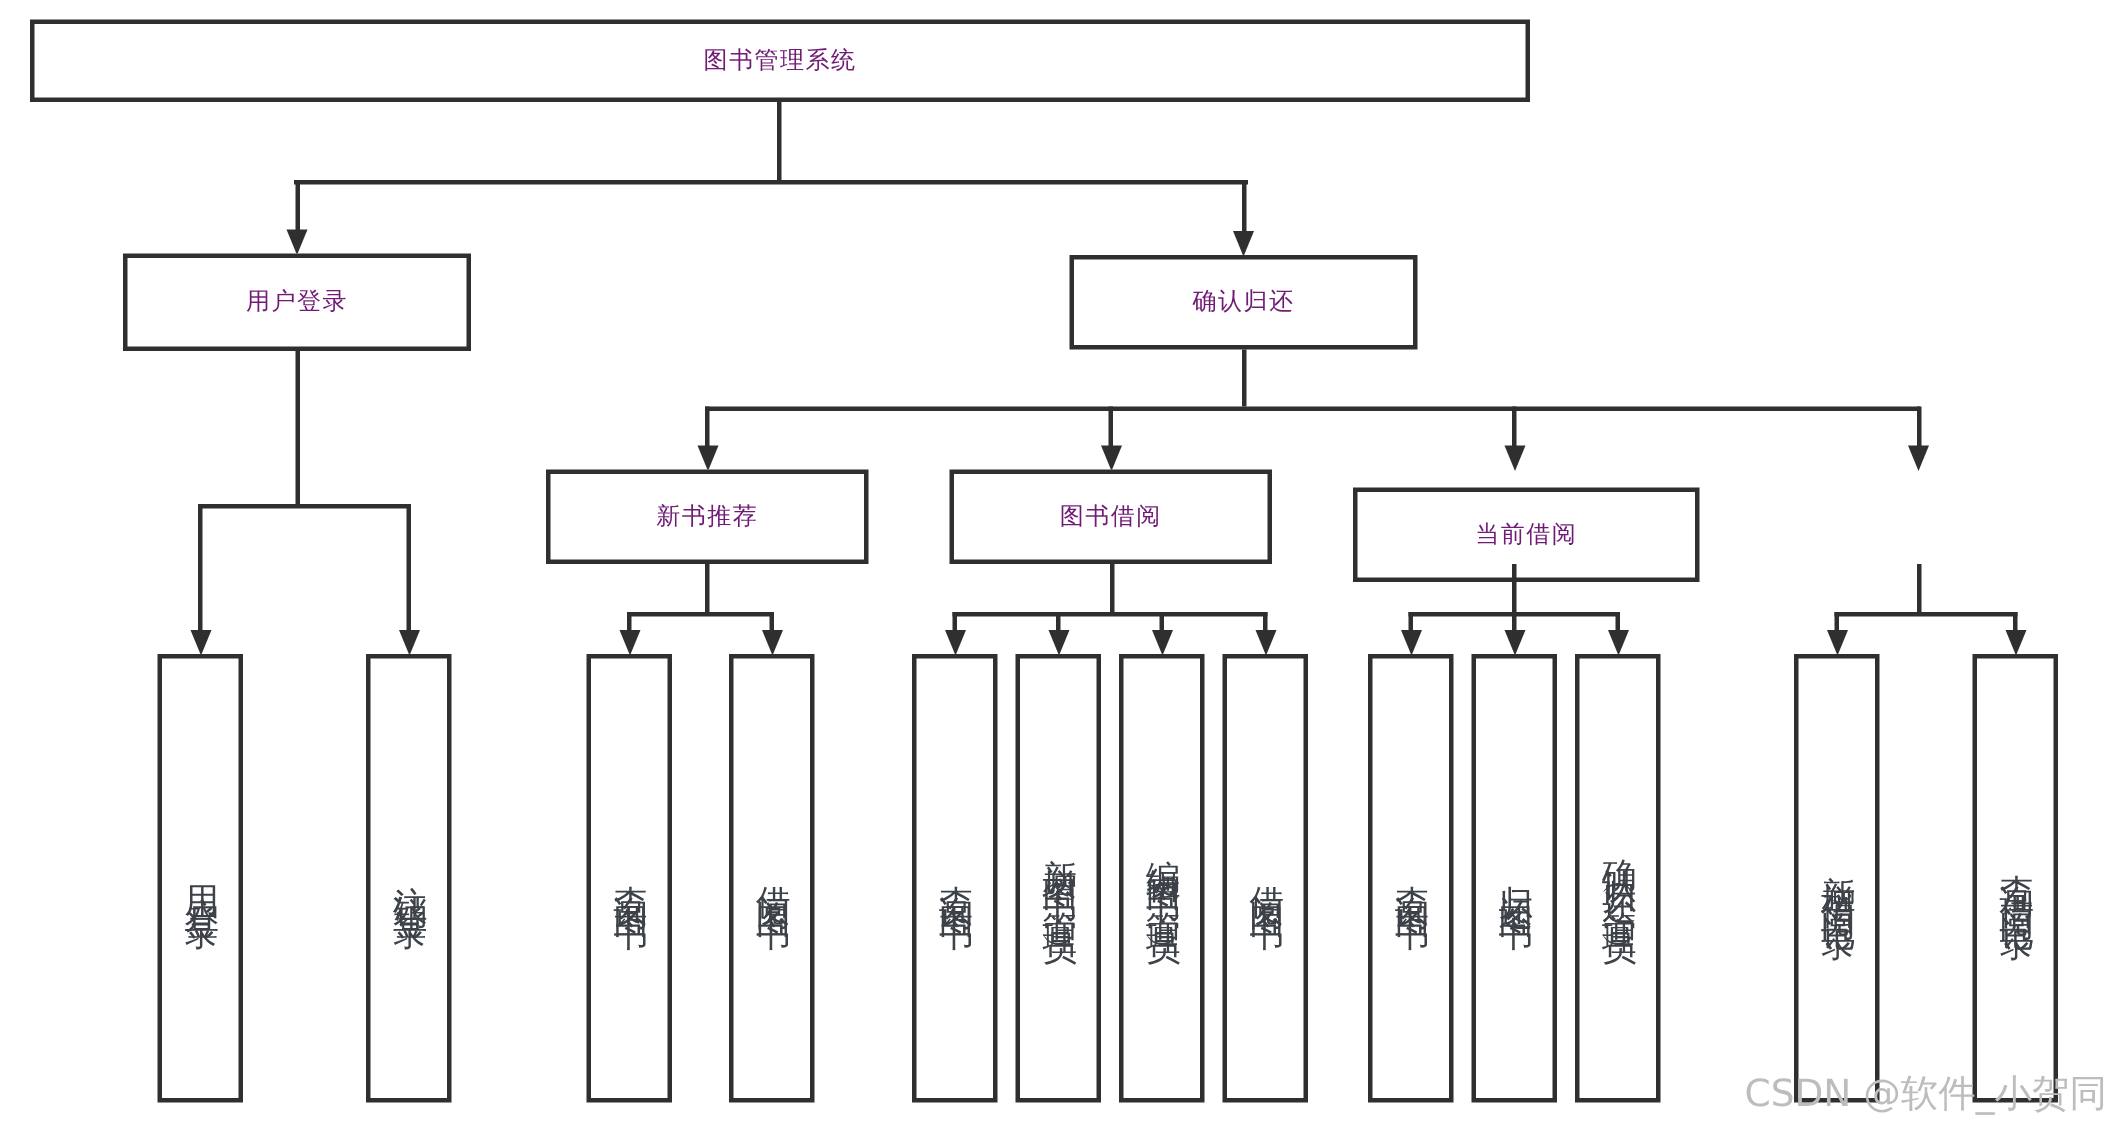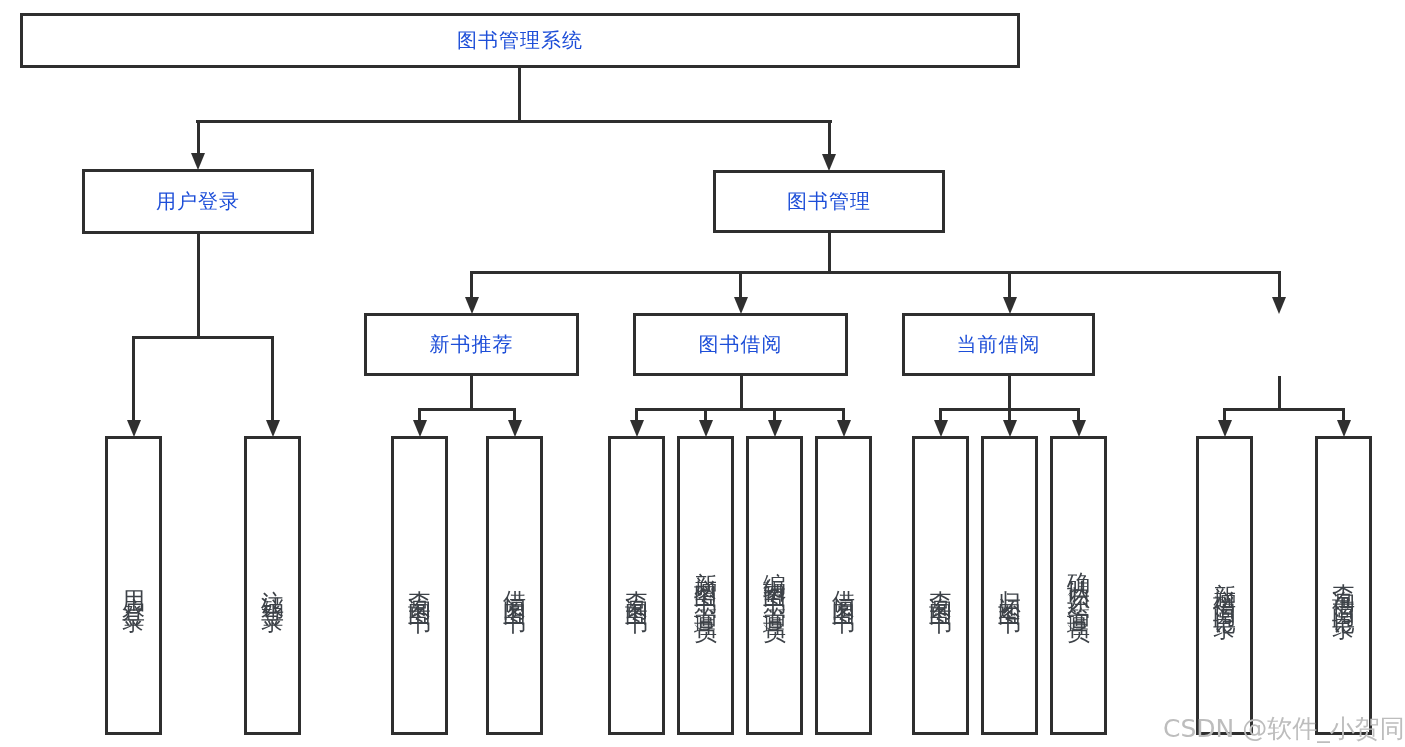--- a/index.html
+++ b/index.html
@@ -7,21 +7,21 @@
     position:relative; width:1405px; height:747px;
     background:#ffffff; overflow:hidden;
     font-family:"DejaVu Sans","Liberation Sans",sans-serif;
     color:#3d4248;
   }
   .box {
     position:absolute; box-sizing:border-box;
     border:3px solid #2f2f2f; background:#ffffff;
     display:flex; align-items:center; justify-content:center;
   }
-  .box.h span { font-size:20px; letter-spacing:1px; color:#1d4ed8; }
+  .box.h span { font-size:16px; letter-spacing:1px; color:#701a75; }
   .vtext {
     writing-mode:vertical-rl; text-orientation:mixed;
     font-size:23px; letter-spacing:7px; line-height:1;
     white-space:nowrap; color:#3d4248;
   }
   .vline, .hline { position:absolute; background:#2f2f2f; }
   .vline { width:3px; }
   .hline { height:3px; }
   .arrow {
     position:absolute; width:0; height:0;
@@ -46,21 +46,21 @@
   <div class="hline" style="left:196px;top:120px;width:636px"></div>
   <div class="vline" style="left:197px;top:120px;height:35px"></div>
   <div class="arrow" style="left:191px;top:153px"></div>
   <div class="vline" style="left:828px;top:120px;height:36px"></div>
   <div class="arrow" style="left:822px;top:154px"></div>
 
   <div class="box h" style="left:82px;top:169px;width:232px;height:65px">
     <span>用户登录</span>
   </div>
   <div class="box h" style="left:713px;top:170px;width:232px;height:63px">
-    <span>图书管理</span>
+    <span>确认归还</span>
   </div>
 
   <div class="vline" style="left:197px;top:234px;height:102px"></div>
   <div class="hline" style="left:132px;top:336px;width:142px"></div>
   <div class="vline" style="left:132px;top:336px;height:86px"></div>
   <div class="arrow" style="left:127px;top:420px"></div>
   <div class="vline" style="left:271px;top:336px;height:86px"></div>
   <div class="arrow" style="left:266px;top:420px"></div>
 
   <div class="vline" style="left:828px;top:233px;height:38px"></div>
@@ -73,21 +73,21 @@
   <div class="arrow" style="left:1003px;top:297px"></div>
   <div class="vline" style="left:1278px;top:271px;height:28px"></div>
   <div class="arrow" style="left:1272px;top:297px"></div>
 
   <div class="box h" style="left:633px;top:313px;width:215px;height:63px">
     <span>图书借阅</span>
   </div>
   <div class="box h" style="left:364px;top:313px;width:215px;height:63px">
     <span>新书推荐</span>
   </div>
-  <div class="box h" style="left:902px;top:313px;width:193px;height:63px">
+  <div class="box h" style="left:902px;top:325px;width:231px;height:63px">
     <span>当前借阅</span>
   </div>
 
   <div class="vline" style="left:470px;top:376px;height:32px"></div>
   <div class="hline" style="left:418px;top:408px;width:98px"></div>
   <div class="vline" style="left:418px;top:408px;height:14px"></div>
   <div class="arrow" style="left:413px;top:420px"></div>
   <div class="vline" style="left:513px;top:408px;height:14px"></div>
   <div class="arrow" style="left:508px;top:420px"></div>
 

